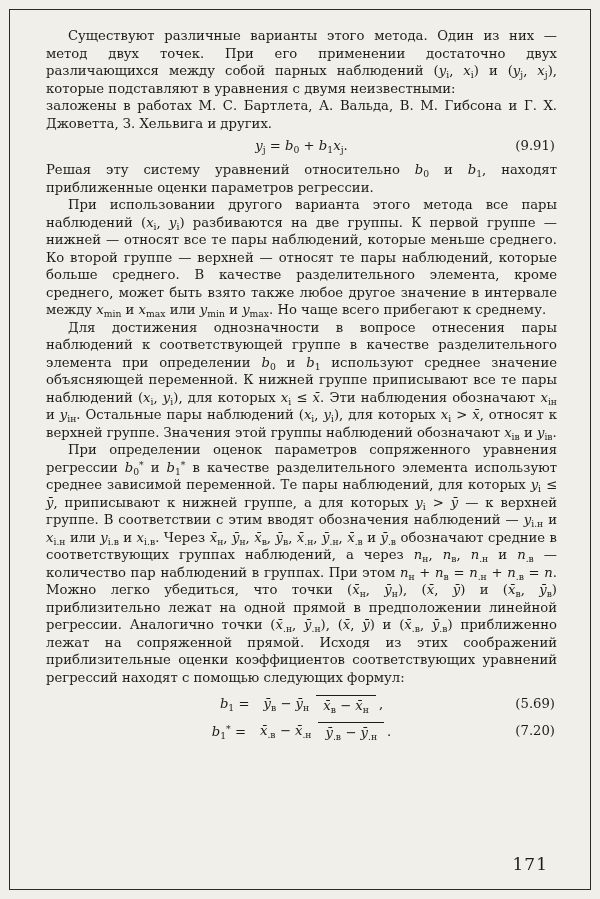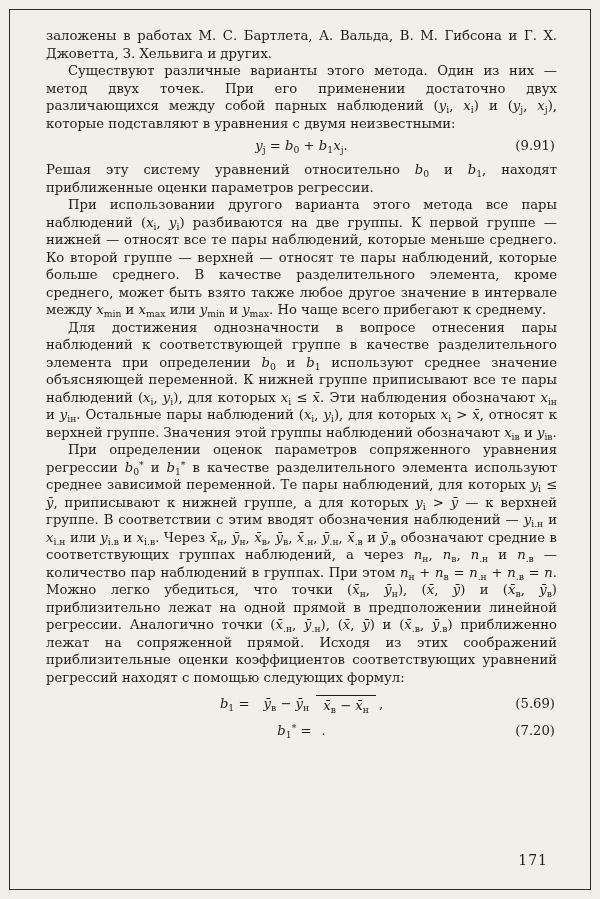--- a/index.html
+++ b/index.html
@@ -45,35 +45,35 @@
   .eq-lhs { margin-right:7px; }
   .eq-tail { margin-left:3px; }
   .frac {
     display:inline-flex; flex-direction:row; align-items:center;
     text-align:center; vertical-align:middle; line-height:1.15;
   }
   .frac .num { padding:0 7px 2px; }
   .frac .den { padding:2px 7px 0; border-top:1px solid #1d1c1a; }
 
   .page-number {
-    position:absolute; right:52px; bottom:31px;
-    font-size:14px; letter-spacing:1px;
+    position:absolute; right:52px; bottom:25px;
+    font-size:17px; letter-spacing:1px;
   }
 </style>
 </head>
 <body>
 
 <div class="page">
   <div class="frame"></div>
 
   <div class="text-col">
 
+    <p class="para indent">Существуют различные варианты этого метода. Один из них — метод двух точек. При его применении достаточно двух различающихся между собой парных наблюдений (<i>y</i><sub>i</sub>, <i>x</i><sub>i</sub>) и (<i>y</i><sub>j</sub>, <i>x</i><sub>j</sub>), которые подставляют в уравнения с двумя неизвестными:</p>
+
     <p class="para">заложены в работах М. С. Бартлета, А. Вальда, В. М. Гибсона и Г. Х. Джоветта, З. Хельвига и других.</p>
-
-    <p class="para indent">Существуют различные варианты этого метода. Один из них — метод двух точек. При его применении достаточно двух различающихся между собой парных наблюдений (<i>y</i><sub>i</sub>, <i>x</i><sub>i</sub>) и (<i>y</i><sub>j</sub>, <i>x</i><sub>j</sub>), которые подставляют в уравнения с двумя неизвестными:</p>
 
     <div class="eq-block eq-plain">
       <div class="eq-center">
         <div class="eq-line"><i>y</i><sub>j</sub> = <i>b</i><sub>0</sub> + <i>b</i><sub>1</sub><i>x</i><sub>j</sub>.</div>
       </div>
       <span class="eq-label">(9.91)</span>
     </div>
 
     <p class="para">Решая эту систему уравнений относительно <i>b</i><sub>0</sub> и <i>b</i><sub>1</sub>, находят приближенные оценки параметров регрессии.</p>
 
@@ -91,20 +91,24 @@
           <span class="den"><i>x̄</i><sub>в</sub> − <i>x̄</i><sub>н</sub></span>
         </span>
         <span class="eq-tail">,</span>
       </span>
       <span class="eq-label">(5.69)</span>
     </div>
 
     <div class="eq-block eq-frac-row">
       <span class="eq-expr">
         <span class="eq-lhs"><i>b</i><sub>1</sub><sup>*</sup> =</span>
+        <span class="frac">
+          <span class="num"><i>x̄</i><sub>.в</sub> − <i>x̄</i><sub>.н</sub></span>
+          <span class="den"><i>ȳ</i><sub>.в</sub> − <i>ȳ</i><sub>.н</sub></span>
+        </span>
         <span class="eq-tail">.</span>
       </span>
       <span class="eq-label">(7.20)</span>
     </div>
 
   </div>
 
   <div class="page-number">171</div>
 </div>
 

